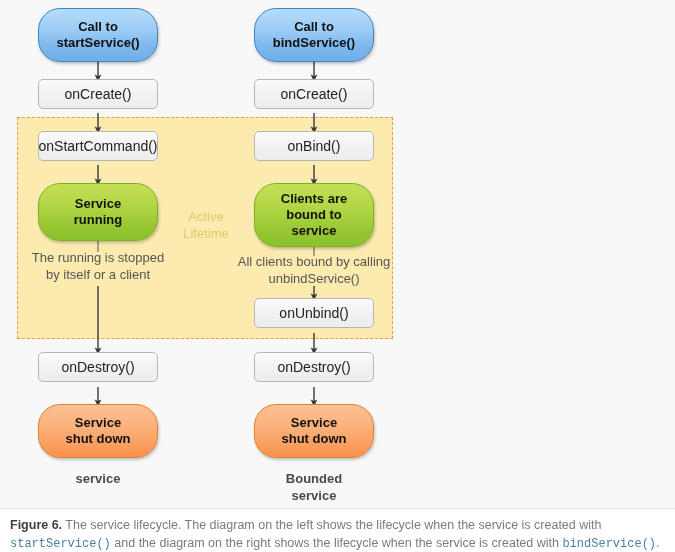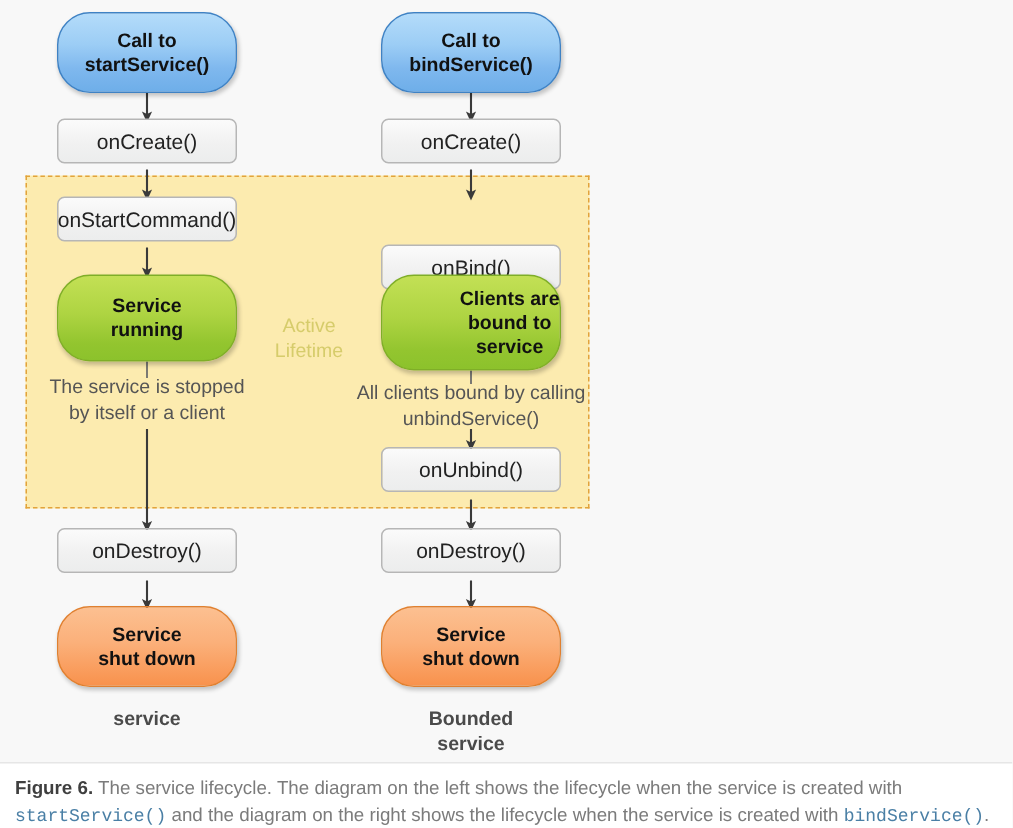--- a/index.html
+++ b/index.html
@@ -207,21 +207,21 @@
     </div>
 
     <div class="node pill pill-green" style="left:38px; top:183px;">
       <div>
         <div>Service</div>
         <div>running</div>
       </div>
     </div>
 
     <div class="note" style="left:18px; top:249px; width:160px;">
-      <div>The service is stopped</div>
+      <div>The running is stopped</div>
       <div>by itself or a client</div>
     </div>
 
     <div class="node box-method" style="left:38px; top:352px;">
       <span>onDestroy()</span>
     </div>
 
     <div class="node pill pill-orange" style="left:38px; top:404px;">
       <div>
         <div>Service</div>
@@ -237,25 +237,25 @@
       <div>
         <div>Call to</div>
         <div>bindService()</div>
       </div>
     </div>
 
     <div class="node box-method" style="left:254px; top:79px;">
       <span>onCreate()</span>
     </div>
 
-    <div class="node box-method" style="left:254px; top:131px;margin-top:32px;">
+    <div class="node box-method" style="left:254px; top:131px;">
       <span>onBind()</span>
     </div>
 
-    <div class="node pill pill-green" style="left:254px; top:183px; height:64px;justify-content:flex-end;">
+    <div class="node pill pill-green" style="left:254px; top:183px; height:64px;">
       <div>
         <div>Clients are</div>
         <div>bound to</div>
         <div>service</div>
       </div>
     </div>
 
     <div class="note" style="left:224px; top:253px; width:180px;">
       <div>All clients bound by calling</div>
       <div>unbindService()</div>

